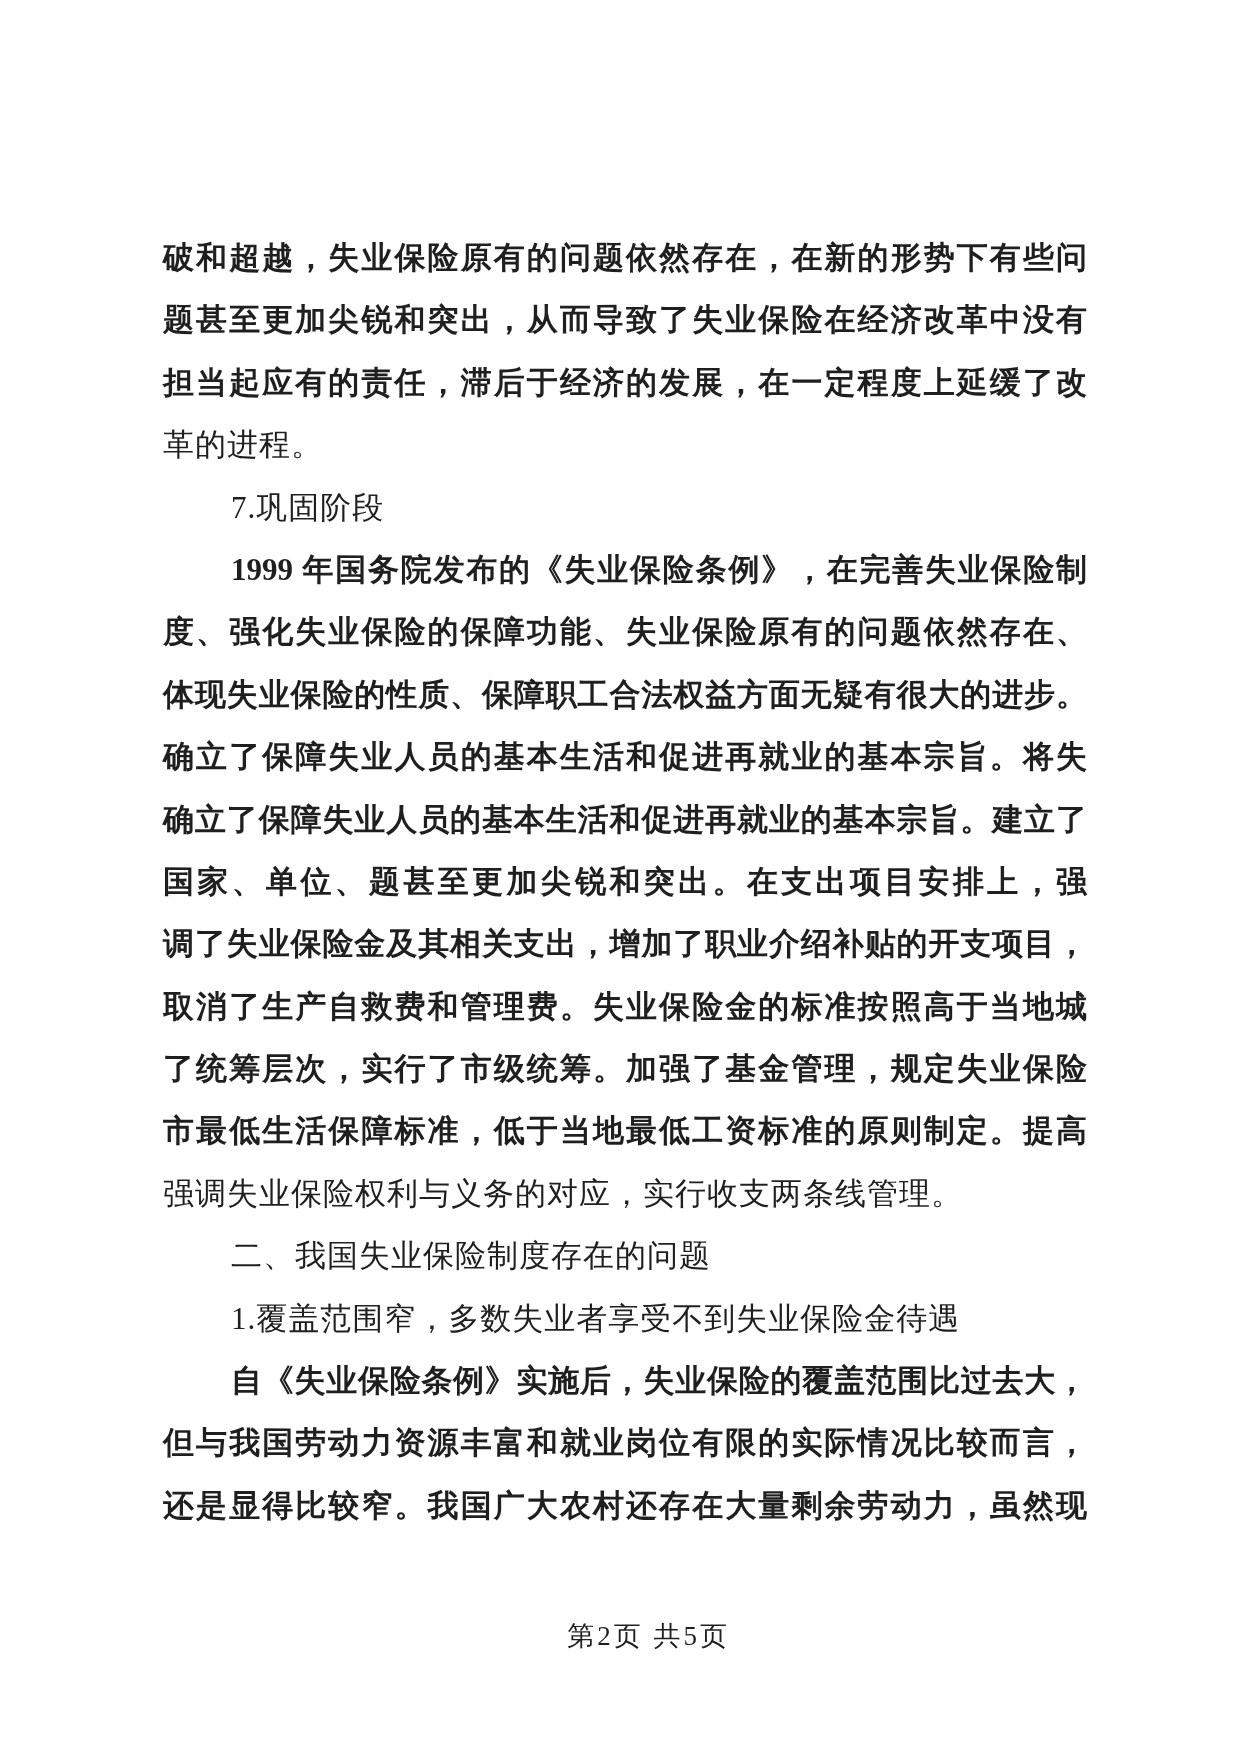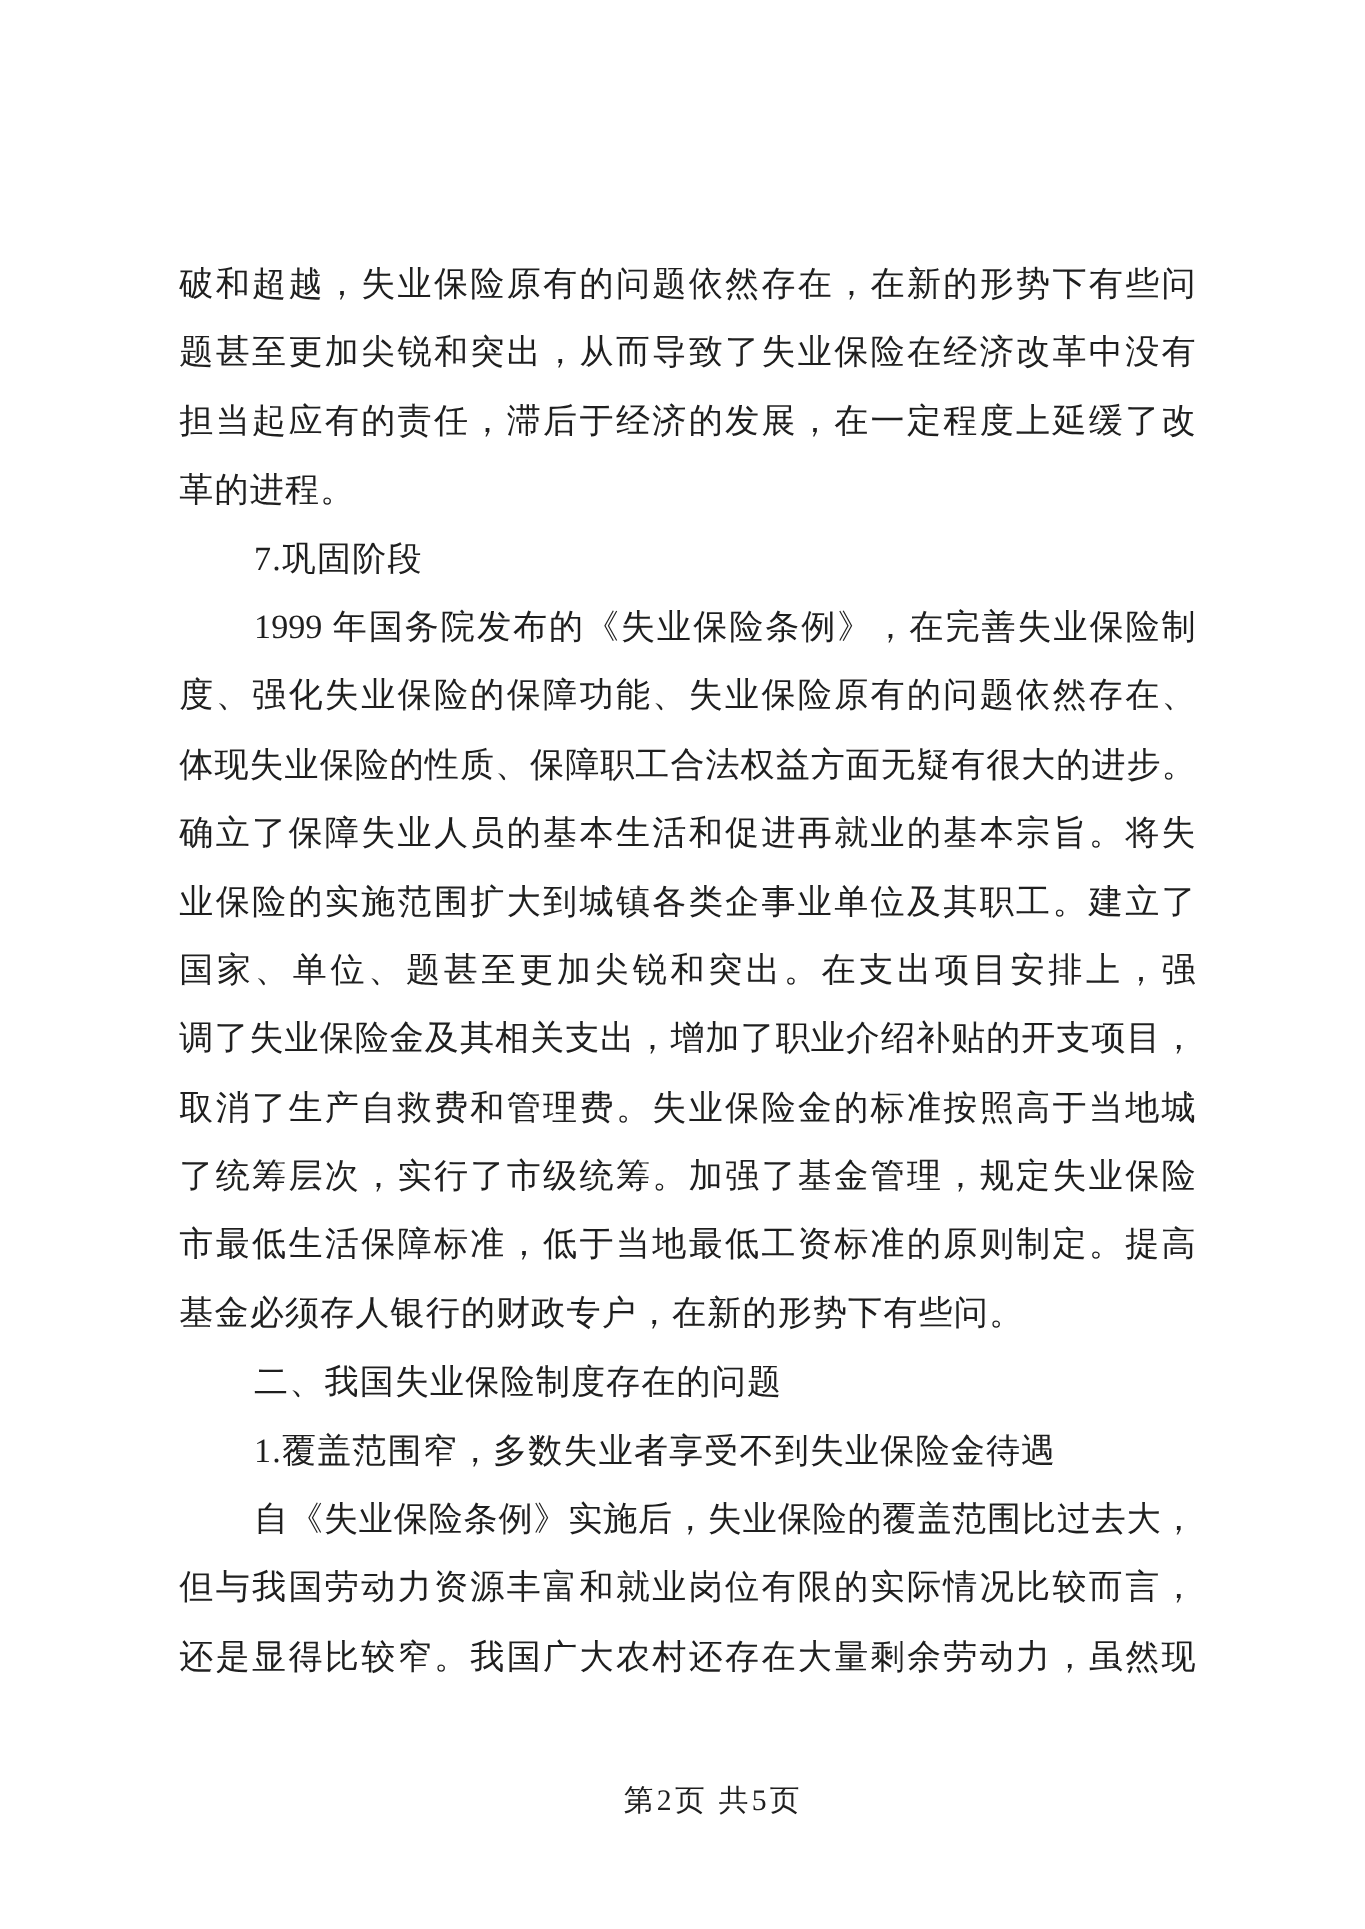--- a/index.html
+++ b/index.html
@@ -29,20 +29,21 @@
     text-align: left;
     white-space: nowrap;
     letter-spacing: 1px;
   }
   .line.justify {
     white-space: normal;
     text-align: justify;
     text-align-last: justify;
     text-justify: inter-character;
     letter-spacing: 0;
+    font-weight: bold;
   }
   .line.indent {
     text-indent: 68px;
   }
   .footer {
     position: absolute;
     top: 1611px;
     left: 0;
     width: 1241px;
     height: 50px;
@@ -60,27 +61,27 @@
   <div class="text-block">
       <div class="line justify">破和超越，失业保险原有的问题依然存在，在新的形势下有些问</div>
       <div class="line justify">题甚至更加尖锐和突出，从而导致了失业保险在经济改革中没有</div>
       <div class="line justify">担当起应有的责任，滞后于经济的发展，在一定程度上延缓了改</div>
       <div class="line">革的进程。</div>
       <div class="line indent">7.巩固阶段</div>
       <div class="line justify indent">1999 年国务院发布的《失业保险条例》，在完善失业保险制</div>
       <div class="line justify">度、强化失业保险的保障功能、失业保险原有的问题依然存在、</div>
       <div class="line justify">体现失业保险的性质、保障职工合法权益方面无疑有很大的进步。</div>
       <div class="line justify">确立了保障失业人员的基本生活和促进再就业的基本宗旨。将失</div>
-      <div class="line justify">业保险的实施范围扩大到城镇各类企事业单位及其职工。建立了</div>
+      <div class="line justify">确立了保障失业人员的基本生活和促进再就业的基本宗旨。建立了</div>
       <div class="line justify">国家、单位、题甚至更加尖锐和突出。在支出项目安排上，强</div>
       <div class="line justify">调了失业保险金及其相关支出，增加了职业介绍补贴的开支项目，</div>
       <div class="line justify">取消了生产自救费和管理费。失业保险金的标准按照高于当地城</div>
       <div class="line justify">了统筹层次，实行了市级统筹。加强了基金管理，规定失业保险</div>
       <div class="line justify">市最低生活保障标准，低于当地最低工资标准的原则制定。提高</div>
-      <div class="line">基金必须存人银行的财政专户，在新的形势下有些问。</div>
+      <div class="line">强调失业保险权利与义务的对应，实行收支两条线管理。</div>
       <div class="line indent">二、我国失业保险制度存在的问题</div>
       <div class="line indent">1.覆盖范围窄，多数失业者享受不到失业保险金待遇</div>
       <div class="line justify indent">自《失业保险条例》实施后，失业保险的覆盖范围比过去大，</div>
       <div class="line justify">但与我国劳动力资源丰富和就业岗位有限的实际情况比较而言，</div>
       <div class="line justify">还是显得比较窄。我国广大农村还存在大量剩余劳动力，虽然现</div>
     </div>
   <div class="footer">
     <span>第2页 共5页</span>
   </div>
 </div>

